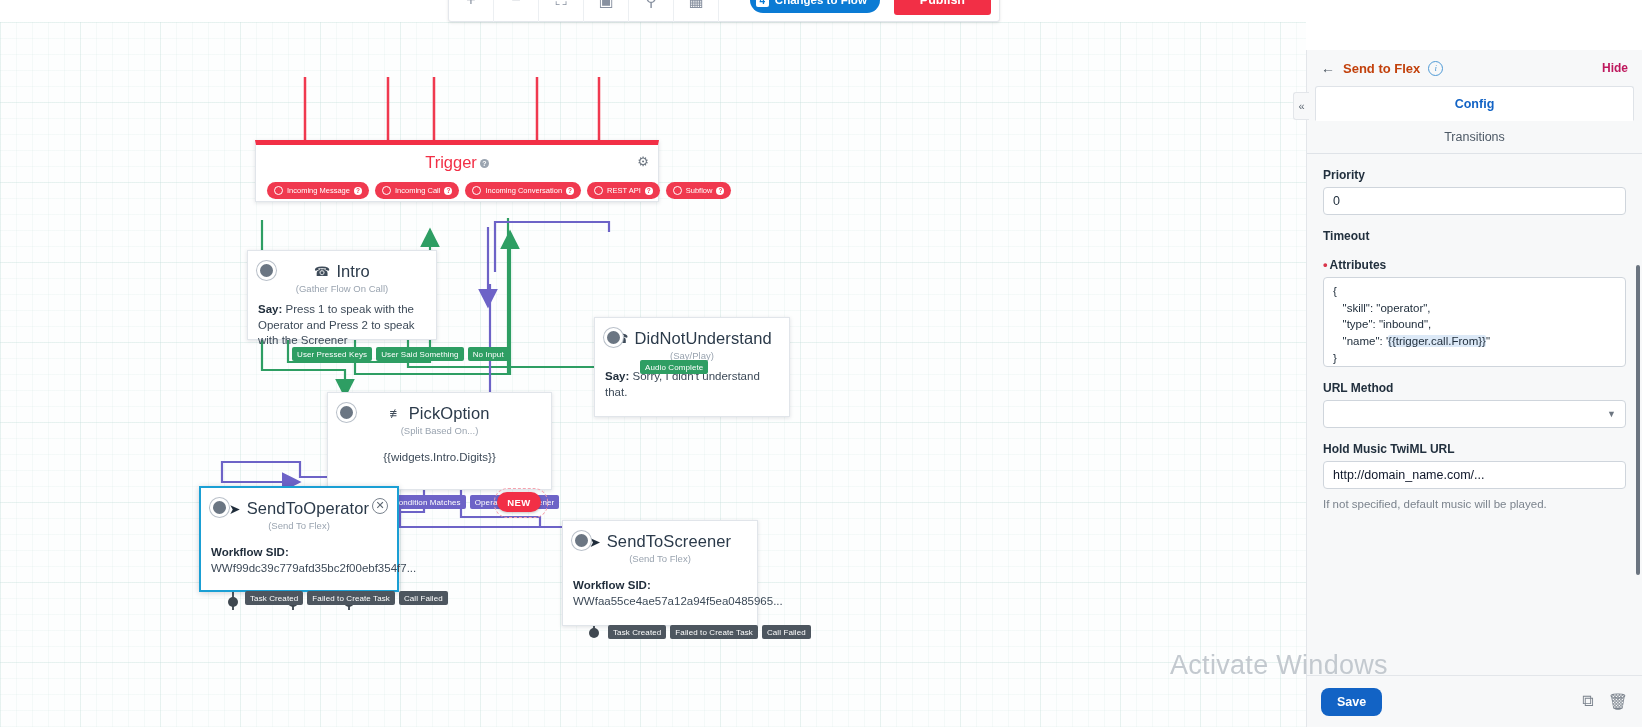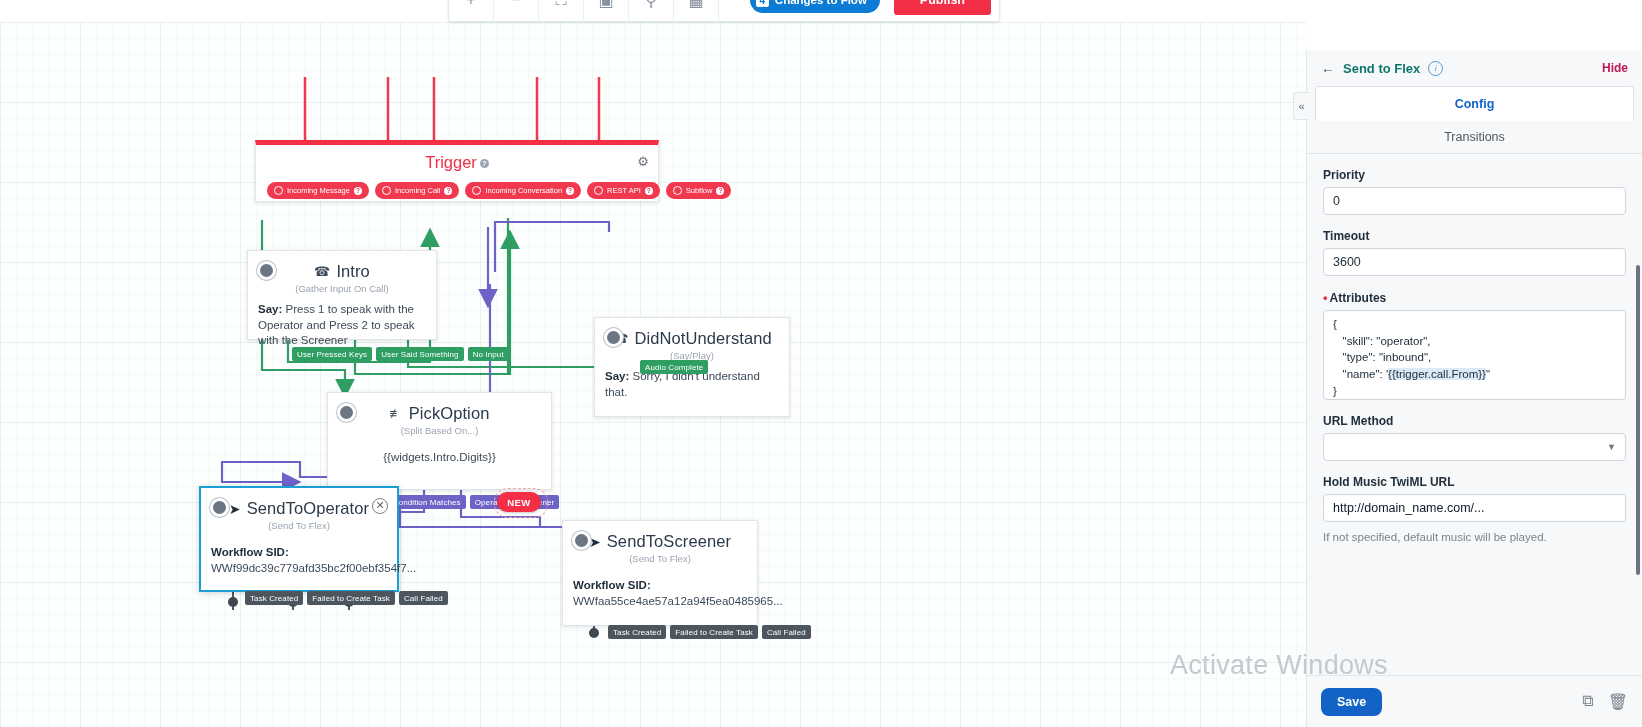--- a/index.html
+++ b/index.html
@@ -106,21 +106,21 @@
     position:absolute;left:494px;top:466px;width:52px;height:28px;
     border:1.5px dashed #f6a3ae;border-radius:14px;
   }
   
   #panel{
     position:absolute;right:0;top:50px;width:336px;height:677px;background:#f7f8f9;
     border-left:1px solid #e3e6ea;box-sizing:border-box;
   }
   #panel-head{height:36px;display:flex;align-items:center;padding:0 14px;gap:8px;}
   .back-arrow{color:#4a5561;font-size:14px;}
-  .panel-title{font-size:13px;font-weight:bold;color:#0f766e;}
+  .panel-title{font-size:13px;font-weight:bold;color:#c2410c;}
   .info-i{
     width:13px;height:13px;border-radius:50%;border:1.2px solid #4f9ad6;color:#4f9ad6;
     font-size:9px;line-height:12px;text-align:center;font-style:italic;font-family:"Liberation Serif",serif;
   }
   .hide-link{margin-left:auto;color:#be185d;font-size:12px;font-weight:bold;}
   .collapse-tab{
     position:absolute;left:-14px;top:42px;width:15px;height:26px;background:#f7f8f9;
     border:1px solid #e3e6ea;border-right:none;border-radius:3px 0 0 3px;
     color:#5d6773;font-size:11px;display:flex;align-items:center;justify-content:center;
   }
@@ -263,21 +263,21 @@
         </div>
     </div>
   </div>
 
   <div class="node" style="left:247px;top:228px;width:190px;height:90px;">
     <div class="io-dot"></div>
     <div class="node-title">
       <span style="color:#3d4a58;font-size:13px;">☎</span>
       <span>Intro</span>
     </div>
-    <div class="node-sub">(Gather Input On Call)</div>
+    <div class="node-sub">(Gather Flow On Call)</div>
     <div class="node-body">
       <b>Say:</b>
       <span>Press 1 to speak with the Operator and Press 2 to speak with the Screener</span>
     </div>
   </div>
   <div class="pill-row" style="left:253px;top:325px;">
     <div class="pill p-green">User Pressed Keys</div>
     <div class="pill p-green">User Said Something</div>
     <div class="pill p-green">No Input</div>
   </div>
@@ -383,21 +383,20 @@
   <div id="tabs">
     <div class="tab active">Config</div>
     <div class="tab">Transitions</div>
   </div>
 
   <div class="field">
     <div class="f-label">Priority</div>
     <div class="f-input">0</div>
 
     <div class="f-label">Timeout</div>
-    <div class="f-input">3600</div>
 
     <div class="f-label">
       <span class="req">•</span><span>Attributes</span>
     </div>
     <div class="f-area"><span>{</span>
 <span>   "skill": "operator",</span>
 <span>   "type": "inbound",</span>
 <span>   "name": '</span><span class="tok">{{trigger.call.From}}</span><span>"</span>
 <span>}</span></div>
 

